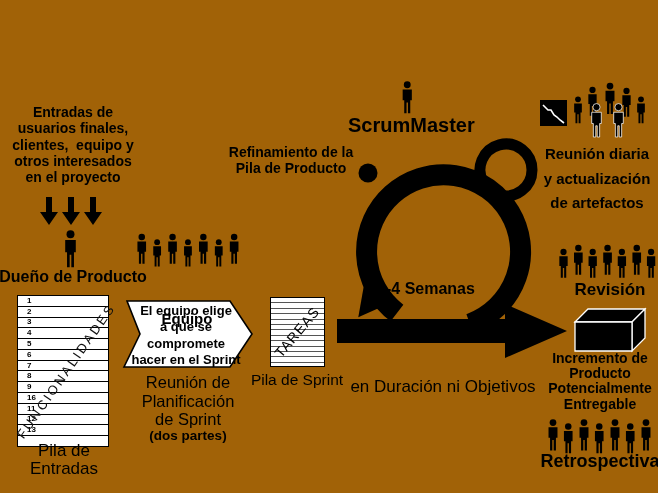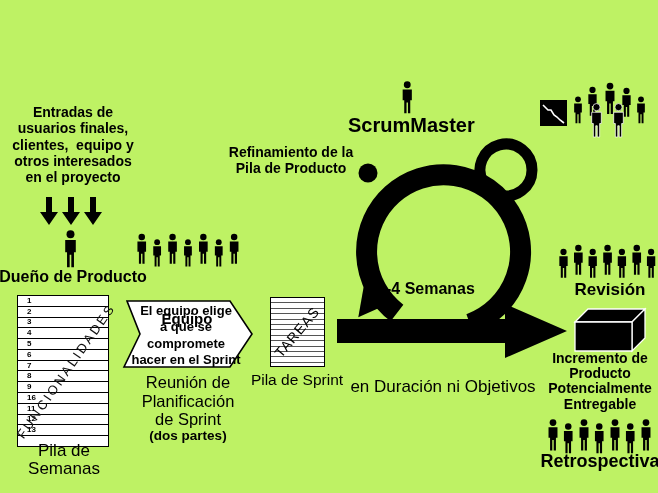--- a/index.html
+++ b/index.html
@@ -1,17 +1,17 @@
 <!DOCTYPE html>
 <html><head>
 <meta charset="utf-8">
 <style>
   html,body{margin:0;padding:0;background:#888;}
   #canvas{
-    position:relative;width:658px;height:493px;background:#bef264;overflow:hidden;
+    position:relative;width:658px;height:493px;background:#a16207;overflow:hidden;
     font-family:"Liberation Sans",sans-serif;color:#000;
   }
   #gfx{position:absolute;left:0;top:0;z-index:1;}
   .lbl{position:absolute;z-index:3;text-align:center;transform:translateX(-50%);white-space:pre-wrap;}
   .b{font-weight:bold;}
   
   #pb-box{
     position:absolute;left:17px;top:295px;width:92px;height:152px;z-index:2;
     border:1.5px solid #000;box-sizing:border-box;display:flex;flex-direction:column;background:#fff;
   }
@@ -171,40 +171,43 @@
       </div>
       <div class="pb-row">
         <span>13</span>
       </div>
       <div class="pb-row">
         <span></span>
       </div>
     </div>
   <div id="funcionalidades">FUNCIONALIDADES</div>
   <div class="lbl" style="left:64px;top:442px;width:120px;font-size:17px;line-height:17.5px;">Pila de
-Semanas</div>
+Entradas</div>
 
   <div class="lbl b" style="left:186px;top:303px;width:120px;font-size:13px;line-height:16.3px;">El equipo elige
 a que se
 compromete
 hacer en el Sprint</div>
   <div class="lbl" style="left:188px;top:373px;width:130px;font-size:16.5px;line-height:18.5px;">Reunión de
 Planificación
 de Sprint</div>
   <div class="lbl b" style="left:188px;top:428px;width:120px;font-size:13.5px;">(dos partes)</div>
 
   <div id="sb-box"></div>
   <div id="tareas">TAREAS</div>
   <div class="lbl" style="left:297px;top:371px;width:110px;font-size:15.5px;">Pila de Sprint</div>
 
   <div class="lbl b" style="left:291px;top:145px;width:150px;font-size:14px;line-height:15.5px;">Refinamiento de la
 Pila de Producto</div>
   <div class="lbl b" style="left:408px;top:114px;width:120px;font-size:20px;">ScrumMaster</div>
   <div class="lbl b" style="left:426px;top:256px;width:120px;font-size:16px;margin-top:24px;">1-4 Semanas</div>
   <div class="lbl" style="left:443px;top:377px;width:200px;font-size:17px;">en Duración ni Objetivos</div>
 
+  <div class="lbl b" style="left:597px;top:142px;width:120px;font-size:15px;line-height:24.5px;">Reunión diaria
+y actualización
+de artefactos</div>
   <div class="lbl b" style="left:610px;top:280px;width:100px;font-size:17px;">Revisión</div>
   <div class="lbl b" style="left:600px;top:351px;width:120px;font-size:14px;line-height:15.2px;">Incremento de
 Producto
 Potencialmente
 Entregable</div>
   <div class="lbl b" style="left:600px;top:451px;width:130px;font-size:18px;">Retrospectiva</div>
 </div>
 
 </body></html>

